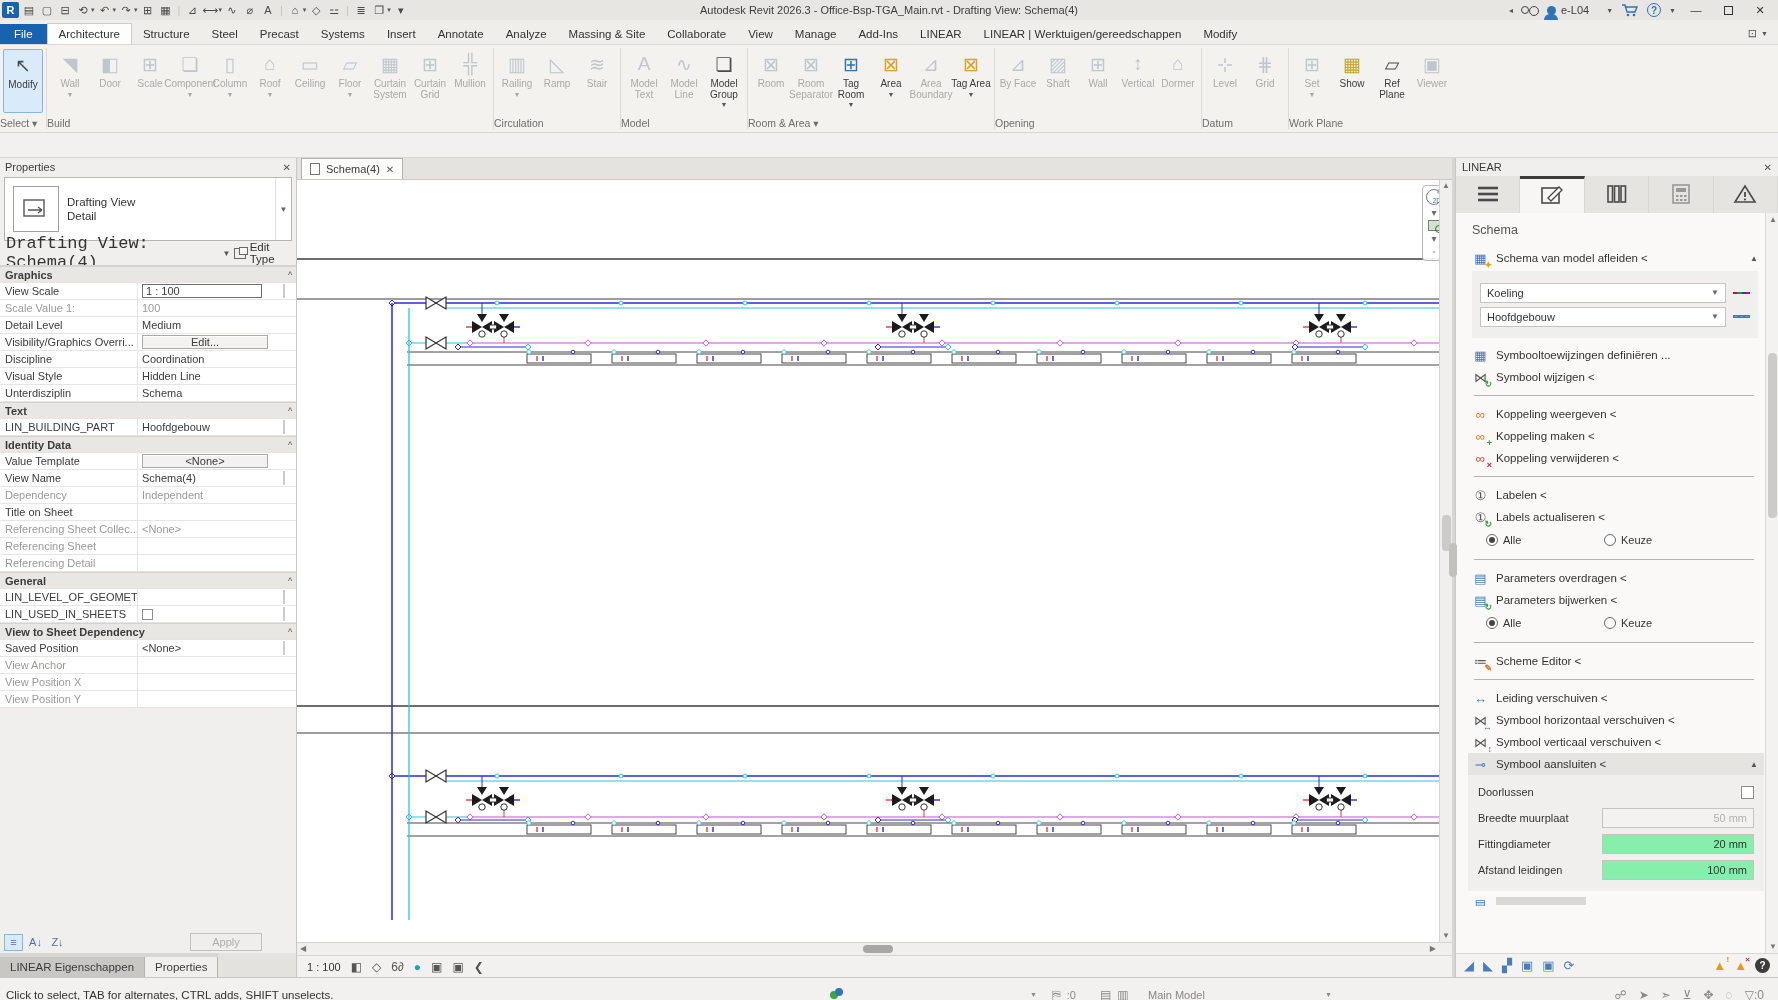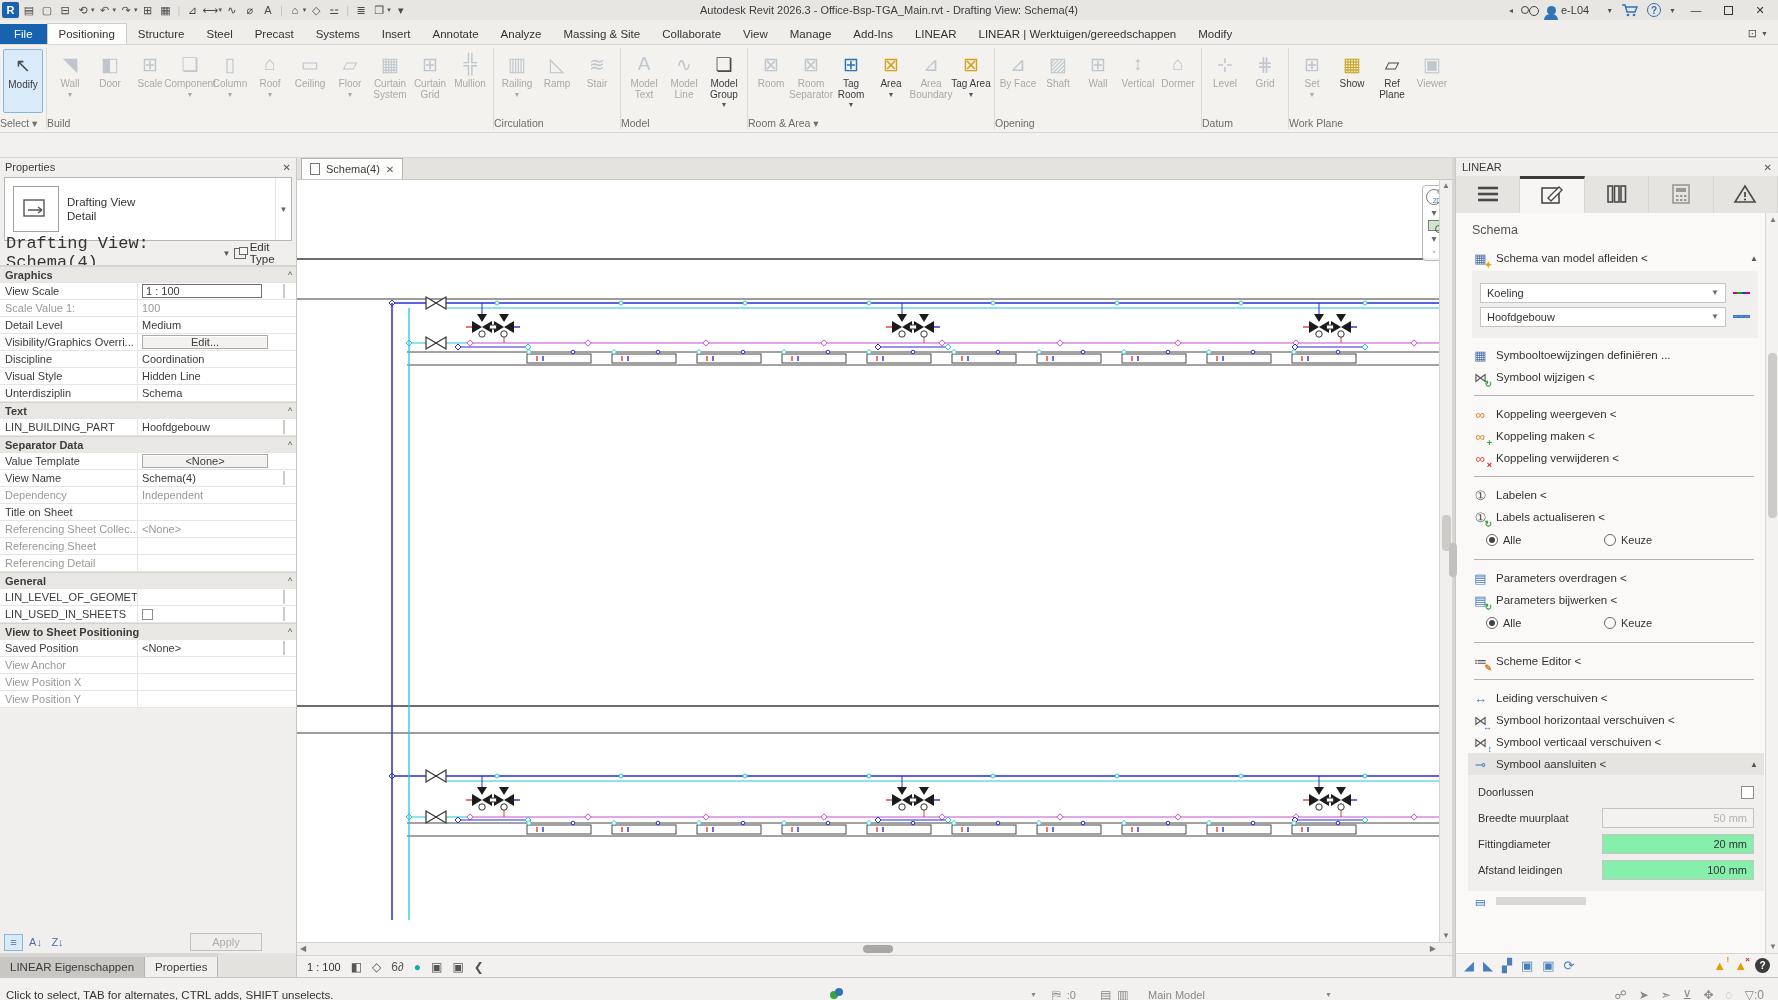--- a/index.html
+++ b/index.html
@@ -228,21 +228,21 @@
     <span style="font-size:7px;color:#555">▼</span>
     <span class="win-btn">—</span>
     <span class="win-btn"><span class="restore-glyph"></span></span>
     <span class="win-btn">✕</span>
   </div>
 </div>
 
 <div id="tabrow">
 
   <div class="rtab file">File</div>
-    <div class="rtab active">Positioning</div>
+    <div class="rtab active">Architecture</div>
     <div class="rtab">Structure</div>
     <div class="rtab">Steel</div>
     <div class="rtab">Precast</div>
     <div class="rtab">Systems</div>
     <div class="rtab">Insert</div>
     <div class="rtab">Annotate</div>
     <div class="rtab">Analyze</div>
     <div class="rtab">Massing &amp; Site</div>
     <div class="rtab">Collaborate</div>
     <div class="rtab">View</div>
@@ -535,21 +535,21 @@
         <div class="prow sec">
           <span class="pl">Text</span>
           <span class="chev" style="letter-spacing: -2px;">^</span>
         </div>
         <div class="prow">
           <span class="pl">LIN_BUILDING_PART</span>
           <span class="pv">Hoofdgebouw</span>
           <span><span class="assoc"></span></span>
         </div>
         <div class="prow sec">
-          <span class="pl">Separator Data</span>
+          <span class="pl">Identity Data</span>
           <span class="chev" style="letter-spacing: -2px;">^</span>
         </div>
         <div class="prow">
           <span class="pl">Value Template</span>
           <span class="pv">
             <span class="btnbox">&lt;None&gt;</span>
           </span>
           <span></span>
         </div>
         <div class="prow">
@@ -592,21 +592,21 @@
           <span><span class="assoc"></span></span>
         </div>
         <div class="prow">
           <span class="pl">LIN_USED_IN_SHEETS</span>
           <span class="pv">
             <span class="checkbox"></span>
           </span>
           <span><span class="assoc"></span></span>
         </div>
         <div class="prow sec">
-          <span class="pl">View to Sheet Positioning</span>
+          <span class="pl">View to Sheet Dependency</span>
           <span class="chev" style="letter-spacing: -2px;">^</span>
         </div>
         <div class="prow">
           <span class="pl">Saved Position</span>
           <span class="pv">&lt;None&gt;</span>
           <span><span class="assoc"></span></span>
         </div>
         <div class="prow gray">
           <span class="pl">View Anchor</span>
           <span class="pv"></span>

